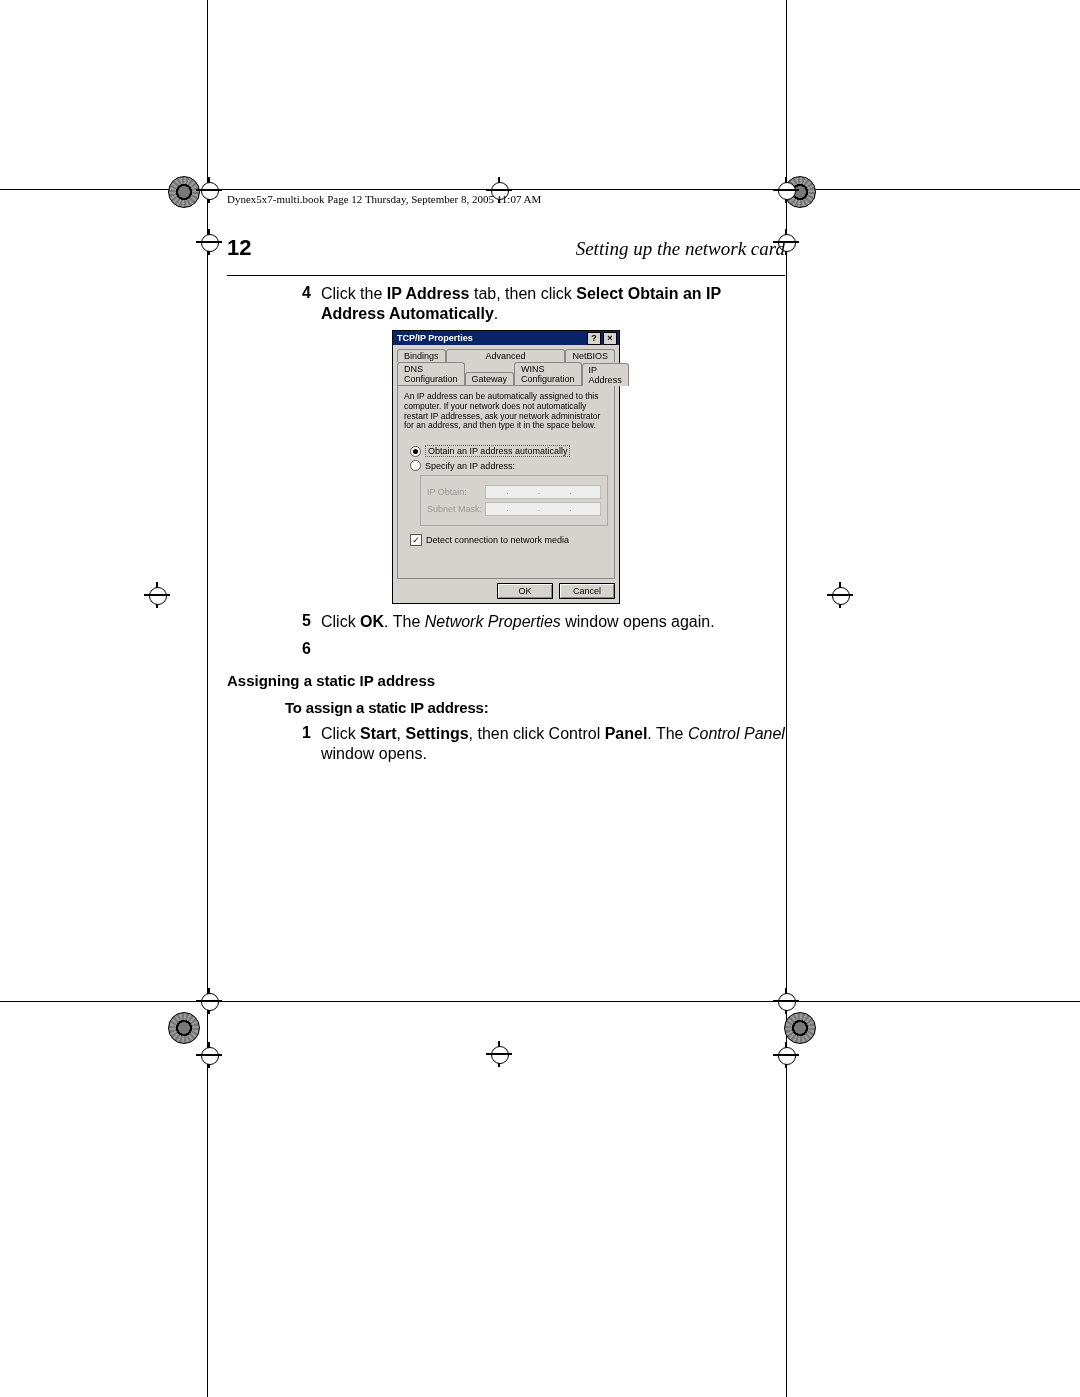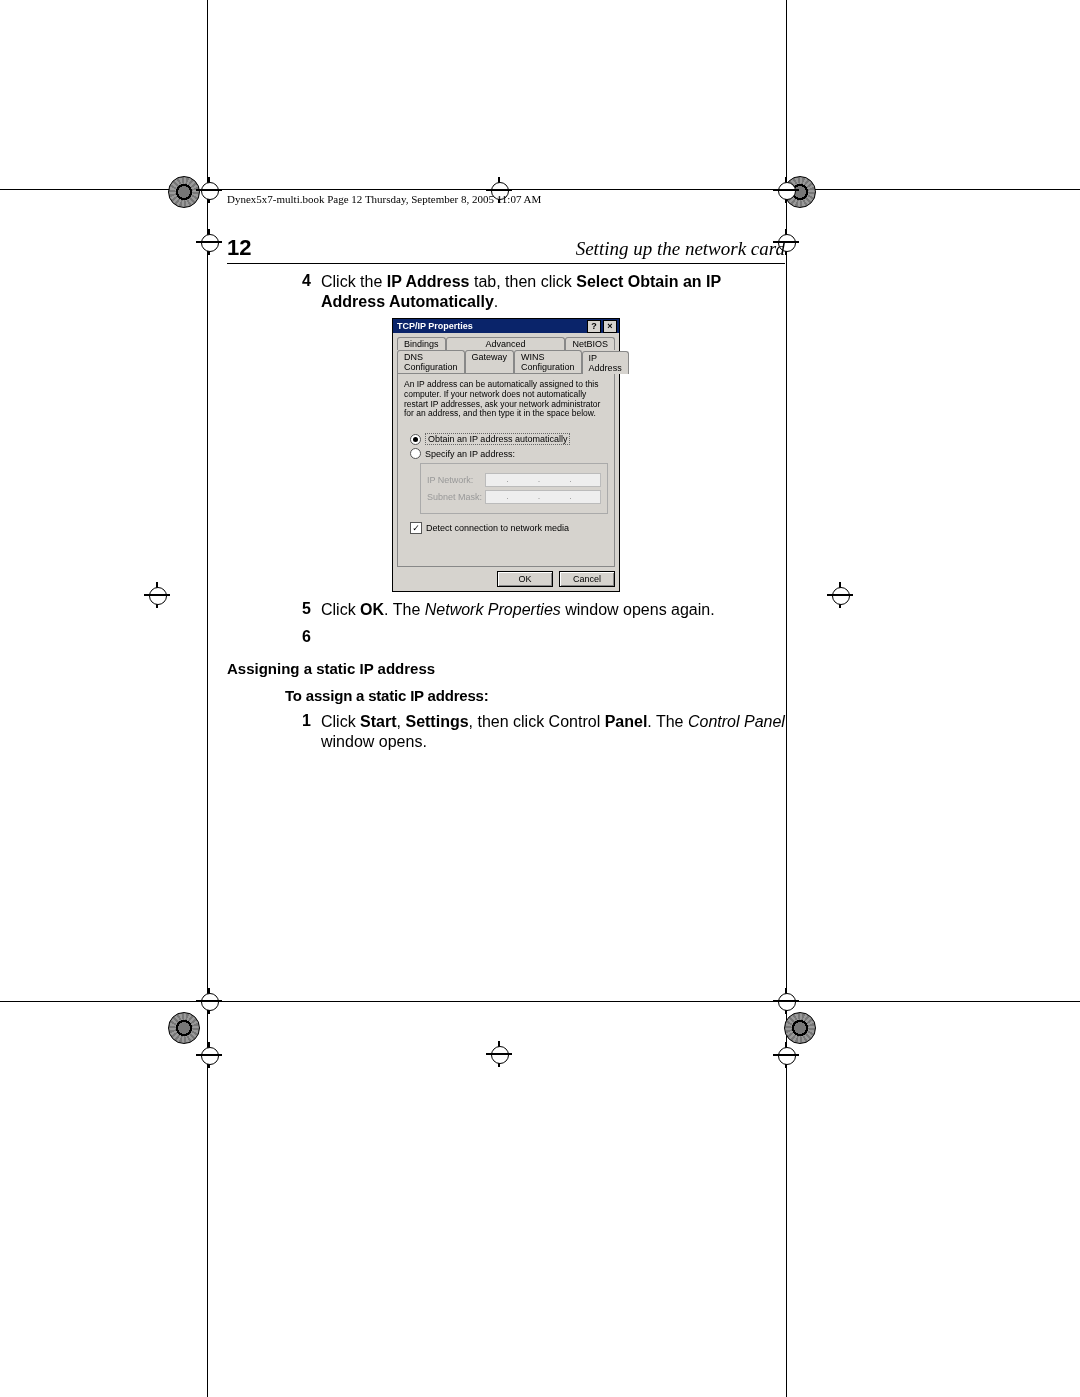--- a/index.html
+++ b/index.html
@@ -87,21 +87,21 @@
     font-size: 11px;
     font-family: "Times New Roman", serif;
     color: #000;
     margin-bottom: 30px;
   }
   .hdr {
     border-bottom: 1px solid #000;
     display: flex;
     justify-content: space-between;
     align-items: baseline;
-    padding-bottom: 2px;
+    padding-bottom: 14px;
   }
   .hdr .pg {
     font-family: "Arial", "Helvetica", sans-serif;
     font-weight: 700;
     font-size: 22px;
   }
   .hdr .section {
     font-style: italic;
     font-size: 19px;
     font-family: "Georgia", serif;
@@ -183,21 +183,21 @@
     display: inline-flex;
     align-items: center;
     justify-content: center;
     font-size: 9px;
     line-height: 9px;
     font-weight: 700;
   }
   .tabs {
     padding: 4px 4px 0 4px;
   }
-  .tabs-bar { display: flex; }
+  .tabs-bar { display: flex; align-items: flex-end; }
   .wtab {
     border: 1px solid #888;
     border-bottom: none;
     border-radius: 3px 3px 0 0;
     background: #d6d3ce;
     padding: 1px 6px 1px 6px;
     font-size: 9px;
     margin-right: 0;
   }
   .wtab.active {
@@ -393,21 +393,21 @@
               <span class="radio-dot sel"></span>
               <span class="radio-label">Obtain an IP address automatically</span>
             </div>
             <div class="radio-row">
               <span class="radio-dot"></span>
               <span>Specify an IP address:</span>
             </div>
 
             <div class="ip-fields">
               <div class="ip-field-row">
-                <span class="lbl">IP Network:</span>
+                <span class="lbl">IP Obtain:</span>
                 <span class="ip-input" title=". . .">.&nbsp;&nbsp;.&nbsp;&nbsp;.</span>
               </div>
               <div class="ip-field-row">
                 <span class="lbl">Subnet Mask:</span>
                 <span class="ip-input" title=". . .">.&nbsp;&nbsp;.&nbsp;&nbsp;.</span>
               </div>
             </div>
 
             <div class="chk-row">
               <span class="chk">✓</span>

